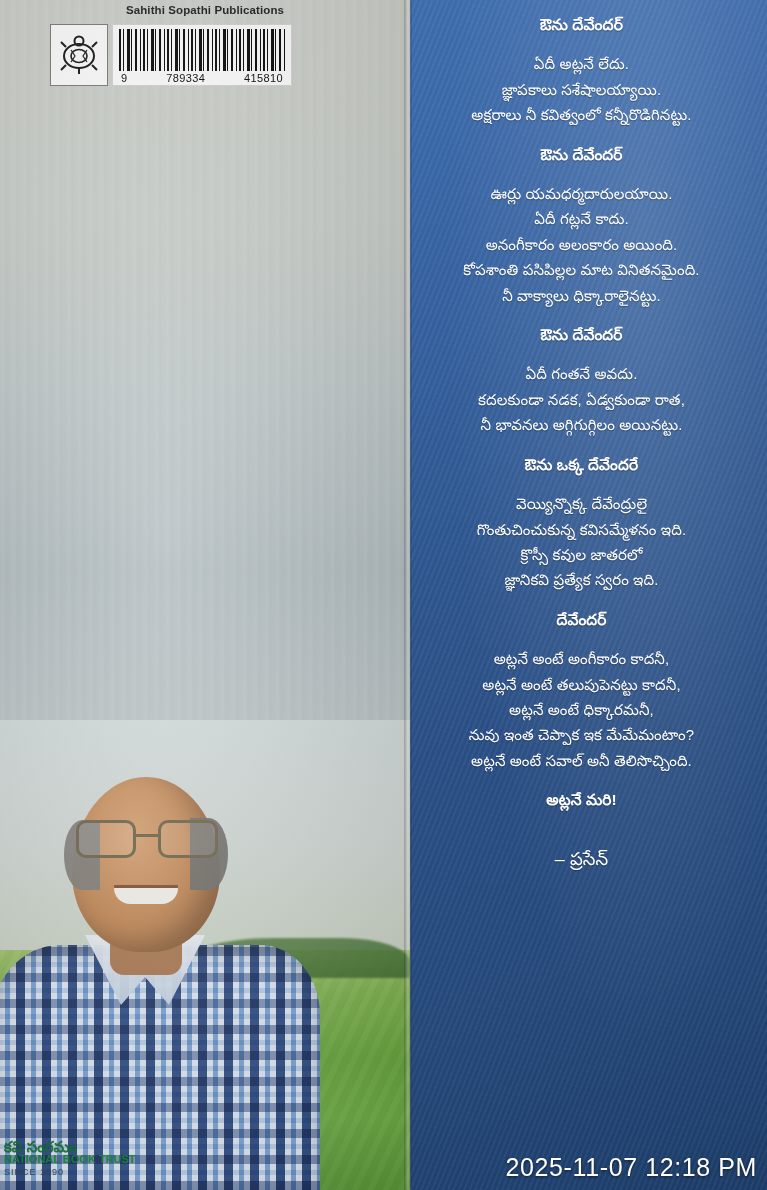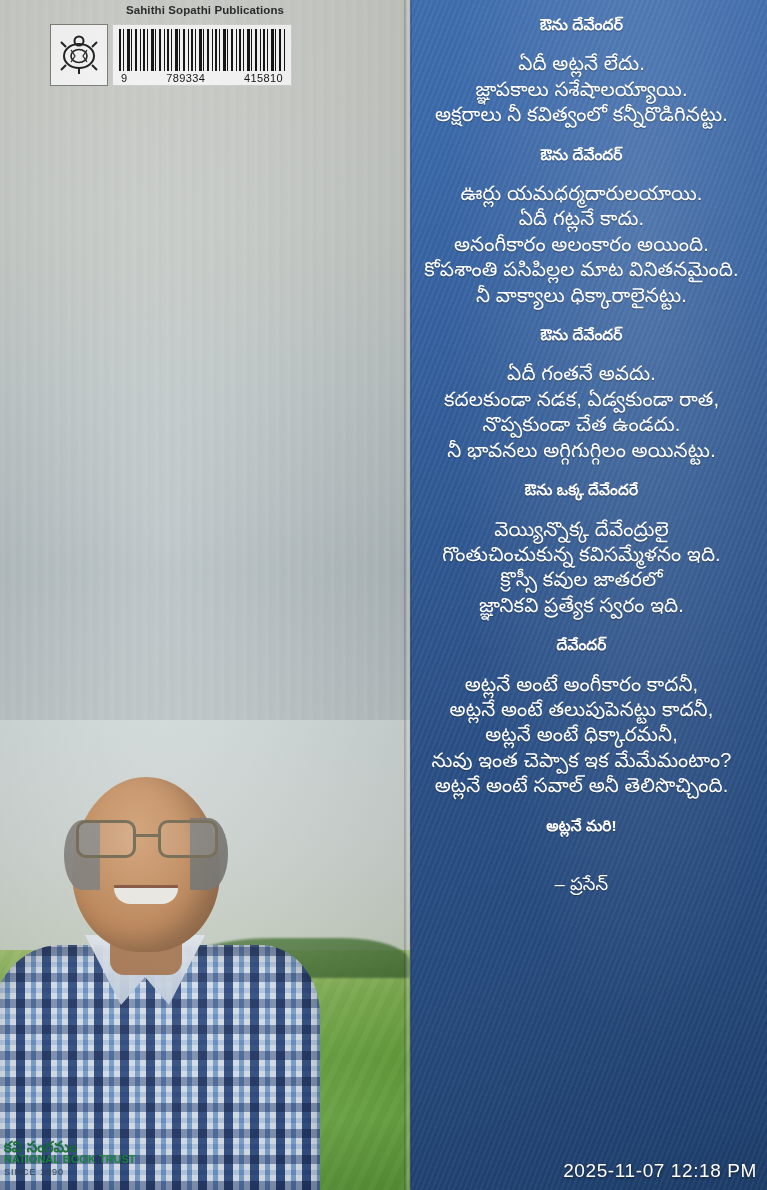--- a/index.html
+++ b/index.html
@@ -232,21 +232,21 @@
   }
   #blurb {
     position:relative;
     padding: 12px 14px 0 0;
     text-align: center;
     color: #ffffff;
     font-family: "Liberation Sans", sans-serif;
     z-index:2;
   }
   #blurb .line {
-    font-size: 20px;
+    font-size: 15px;
     line-height: 25.4px;
     letter-spacing: .1px;
     white-space: nowrap;
     text-shadow: 0 1px 1px rgba(0,0,0,.35);
   }
   #blurb .line.refrain {
     font-size: 15.4px;
     font-weight: 700;
   }
   #blurb .line.title {
@@ -259,21 +259,21 @@
     font-size: 18px;
     margin-top: 6px;
   }
 
   
   #timestamp {
     position: absolute;
     right: 10px; bottom: 8px;
     color: #ffffff;
     font-family: "Liberation Sans", sans-serif;
-    font-size: 19px;
+    font-size: 25px;
     letter-spacing: .6px;
     text-shadow: 0 1px 3px rgba(0,0,0,.6);
     z-index: 10;
   }
 </style>
 </head>
 <body>
 
 <div id="page">
 
@@ -350,21 +350,20 @@
           <div class="line ">ఊర్లు యమధర్మదారులయాయి.</div>
           <div class="line ">ఏదీ గట్లనే కాదు.</div>
           <div class="line ">అనంగీకారం అలంకారం అయింది.</div>
           <div class="line ">కోపశాంతి పసిపిల్లల మాట వినితనమైంది.</div>
           <div class="line ">నీ వాక్యాలు ధిక్కారాలైనట్టు.</div>
           <div class="gap"></div>
           <div class="line refrain">ఔను దేవేందర్</div>
           <div class="gap"></div>
           <div class="line ">ఏదీ గంతనే అవదు.</div>
           <div class="line ">కదలకుండా నడక, ఏడ్వకుండా రాత,</div>
-          <div class="line ">నొప్పకుండా చేత ఉండదు.</div>
           <div class="line ">నీ భావనలు అగ్గిగుగ్గిలం అయినట్టు.</div>
           <div class="gap"></div>
           <div class="line refrain">ఔను ఒక్క దేవేందరే</div>
           <div class="gap"></div>
           <div class="line ">వెయ్యిన్నొక్క దేవేంద్రులై</div>
           <div class="line ">గొంతుచించుకున్న కవిసమ్మేళనం ఇది.</div>
           <div class="line ">క్రొస్సీ కవుల జాతరలో</div>
           <div class="line ">జ్ఞానికవి ప్రత్యేక స్వరం ఇది.</div>
           <div class="gap"></div>
           <div class="line refrain">దేవేందర్</div>

